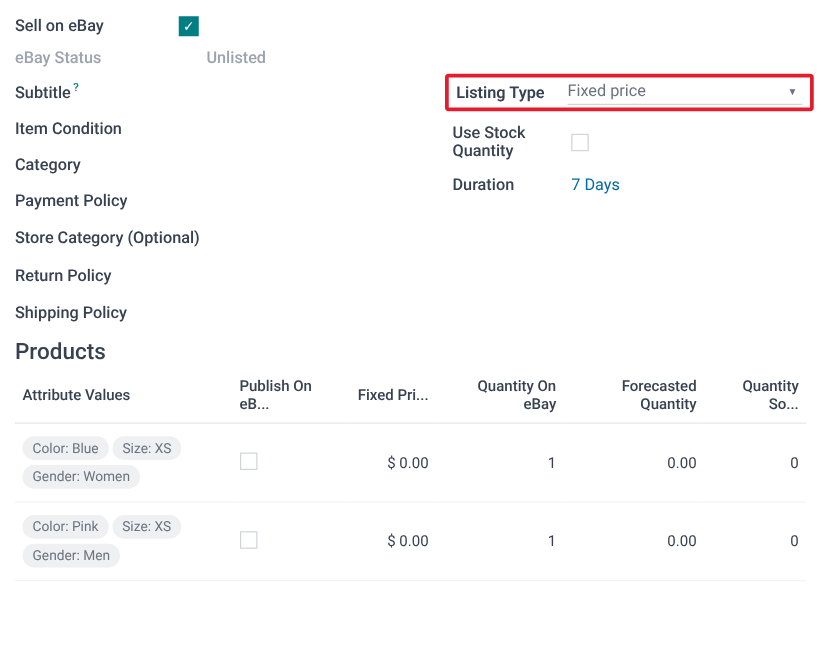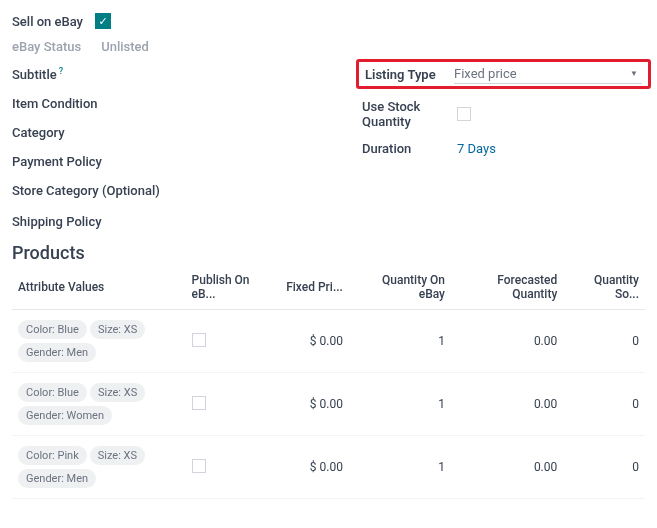--- a/index.html
+++ b/index.html
@@ -8,20 +8,21 @@
       font-size: 13px;
       color: #374151;
       padding: 8px 12px;
       background: #fff;
       width: 657px;
     }
     .row {
       display: flex;
       align-items: center;
       padding: 5px 0;
+      gap: 48px;
     }
     .label {
       font-size: 13px;
       color: #374151;
       font-weight: 500;
     }
     .label-muted {
       color: #9ca3af;
     }
     .checkbox {
@@ -157,32 +158,33 @@
 </head>
 <body>
 
 <div class="row">
   <span class="label">Sell on eBay</span>
   <span class="checkbox">✓</span>
 </div>
 
 <div class="row">
   <span class="label label-muted">eBay Status</span>
-  <span class="label label-muted" style="margin-left:20px;">Unlisted</span>
+  <span class="label label-muted" style="margin-left:36px;">Unlisted</span>
 </div>
 
 <div class="two-col">
   <div class="left-col">
     <div class="left-field">
       <span>Subtitle</span><span class="sup">?</span>
     </div>
     <div class="left-field">Item Condition</div>
     <div class="left-field">Category</div>
     <div class="left-field">Payment Policy</div>
     <div class="left-field" style="line-height:1.3;">Store Category (Optional)</div>
+    <div class="left-field">Return Policy</div>
     <div class="left-field">Shipping Policy</div>
   </div>
 
   <div class="right-col">
     <div class="highlight-box">
       <span class="field-label">Listing Type</span>
       <div class="select-wrap">
         <span>Fixed price</span>
         <span class="caret">▼</span>
       </div>
@@ -205,28 +207,20 @@
     <tr>
       <th class="col-attr">Attribute Values</th>
       <th class="col-pub">Publish On eB...</th>
       <th class="col-price num">Fixed Pri...</th>
       <th class="col-qebay num">Quantity On eBay</th>
       <th class="col-forecast num">Forecasted Quantity</th>
       <th class="col-sold num">Quantity So...</th>
     </tr>
   </thead>
   <tbody id="products-tbody">
-      <tr>
-        <td class="attr-cell"><span class="badge">Color: Blue</span><span class="badge">Size: XS</span><span class="badge">Gender: Men</span></td>
-        <td><span class="checkbox-empty"></span></td>
-        <td class="num">$ 0.00</td>
-        <td class="num">1</td>
-        <td class="num">0.00</td>
-        <td class="num">0</td>
-      </tr>
       <tr>
         <td class="attr-cell"><span class="badge">Color: Blue</span><span class="badge">Size: XS</span><span class="badge">Gender: Women</span></td>
         <td><span class="checkbox-empty"></span></td>
         <td class="num">$ 0.00</td>
         <td class="num">1</td>
         <td class="num">0.00</td>
         <td class="num">0</td>
       </tr>
       <tr>
         <td class="attr-cell"><span class="badge">Color: Pink</span><span class="badge">Size: XS</span><span class="badge">Gender: Men</span></td>

